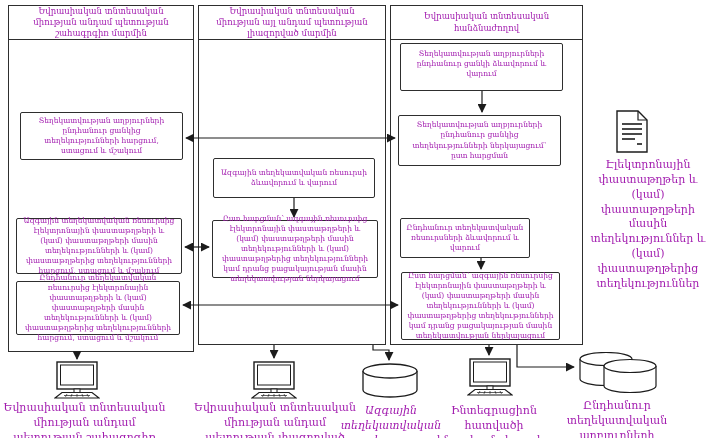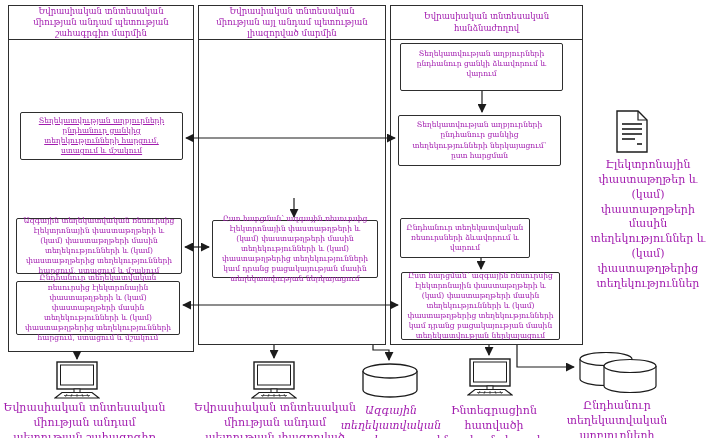--- a/index.html
+++ b/index.html
@@ -34,24 +34,25 @@
   <div class="lane" style="left:8px;top:5px;width:186px;height:347px;">
     <div class="lane-header">Եվրասիական տնտեսական միության անդամ պետության շահագրգիռ մարմին</div>
   </div>
   <div class="lane" style="left:198px;top:5px;width:188px;height:340px;">
     <div class="lane-header">Եվրասիական տնտեսական միության այլ անդամ պետության լիազորված մարմին</div>
   </div>
   <div class="lane" style="left:390px;top:5px;width:193px;height:340px;">
     <div class="lane-header">Եվրասիական տնտեսական հանձնաժողով</div>
   </div>
 
-  <div class="box" style="left:20px;top:112px;width:163px;height:48px;text-decoration:underline;">Տեղեկատվության աղբյուրների ընդհանուր ցանկից տեղեկությունների հարցում, ստացում և մշակում</div>
+  <div class="box" style="left:20px;top:112px;width:163px;height:48px;">Տեղեկատվության աղբյուրների ընդհանուր ցանկից տեղեկությունների հարցում, ստացում և մշակում</div>
   <div class="box" style="left:16px;top:218px;width:166px;height:56px;">Ազգային տեղեկատվական ռեսուրսից էլեկտրոնային փաստաթղթերի և (կամ) փաստաթղթերի մասին տեղեկությունների և (կամ) փաստաթղթերից տեղեկությունների հարցում, ստացում և մշակում</div>
   <div class="box" style="left:16px;top:281px;width:164px;height:54px;">Ընդհանուր տեղեկատվական ռեսուրսից էլեկտրոնային փաստաթղթերի և (կամ) փաստաթղթերի մասին տեղեկությունների և (կամ) փաստաթղթերից տեղեկությունների հարցում, ստացում և մշակում</div>
 
+  <div class="box" style="left:213px;top:158px;width:162px;height:40px;">Ազգային տեղեկատվական ռեսուրսի ձևավորում և վարում</div>
   <div class="box" style="left:212px;top:220px;width:166px;height:58px;">Ըստ հարցման՝ ազգային ռեսուրսից էլեկտրոնային փաստաթղթերի և (կամ) փաստաթղթերի մասին տեղեկությունների և (կամ) փաստաթղթերից տեղեկությունների կամ դրանց բացակայության մասին տեղեկատվության ներկայացում</div>
 
   <div class="box v-top" style="left:400px;top:43px;width:163px;height:48px;">Տեղեկատվության աղբյուրների ընդհանուր ցանկի ձևավորում և վարում</div>
   <div class="box" style="left:398px;top:115px;width:163px;height:51px;">Տեղեկատվության աղբյուրների ընդհանուր ցանկից տեղեկությունների ներկայացում՝ ըստ հարցման</div>
   <div class="box" style="left:400px;top:218px;width:130px;height:40px;">Ընդհանուր տեղեկատվական ռեսուրսների ձևավորում և վարում</div>
   <div class="box" style="left:401px;top:272px;width:159px;height:68px;">Ըստ հարցման՝ ազգային ռեսուրսից էլեկտրոնային փաստաթղթերի և (կամ) փաստաթղթերի մասին տեղեկությունների և (կամ) փաստաթղթերից տեղեկությունների կամ դրանց բացակայության մասին տեղեկատվության ներկայացում</div>
 
   <svg id="connector-layer" width="714" height="438">
     <defs>
       <marker id="ah" viewBox="0 0 10 10" refX="9" refY="5" markerWidth="7.5" markerHeight="7.5" orient="auto-start-reverse">

